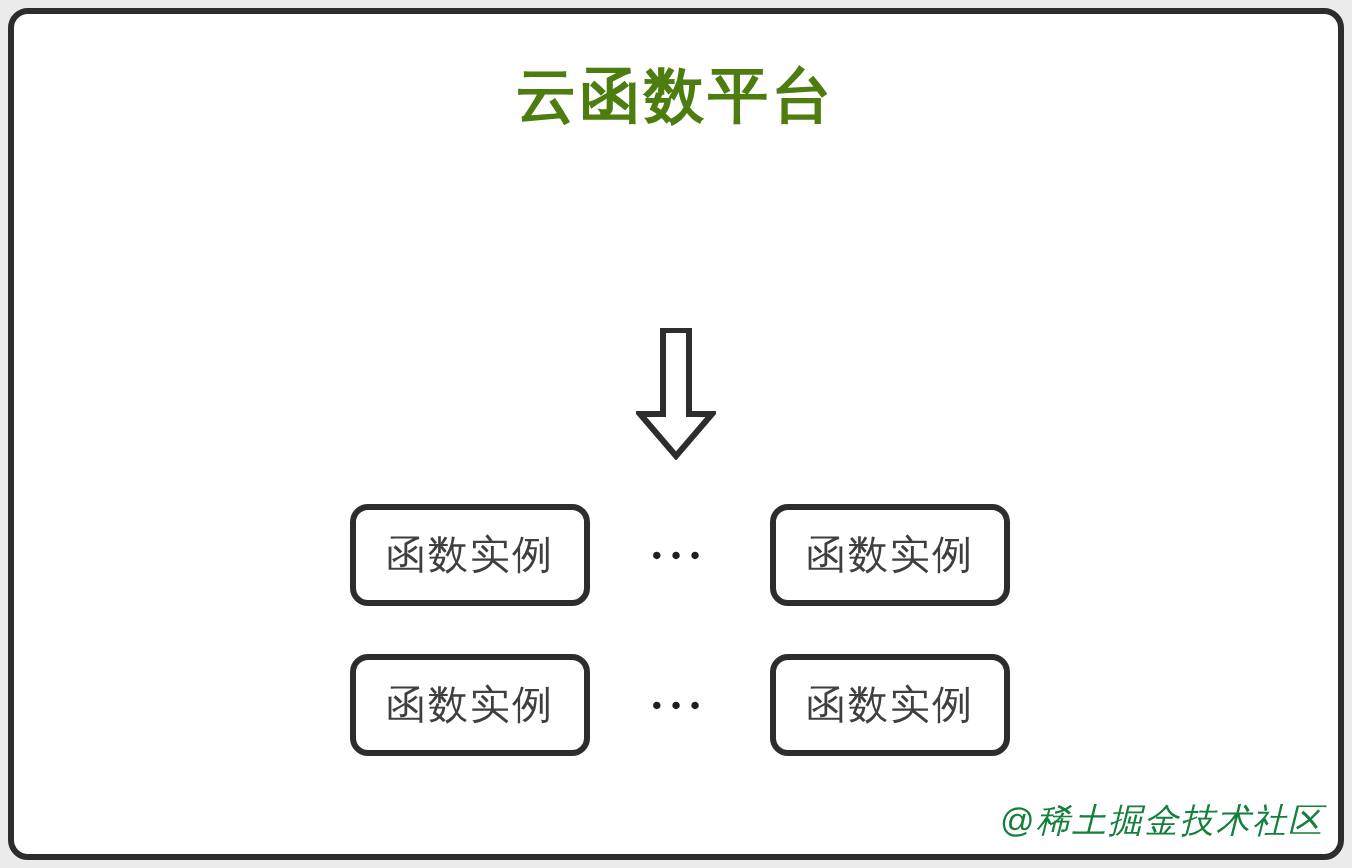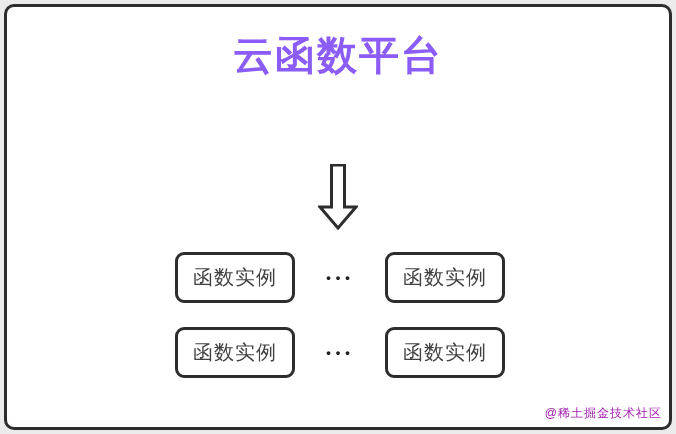--- a/index.html
+++ b/index.html
@@ -24,24 +24,24 @@
     border: 3px solid #2d2d2d;
     border-radius: 10px;
     box-sizing: border-box;
   }
   .title {
     position: absolute;
     left: 0;
     top: 28px;
     width: 100%;
     text-align: center;
-    font-size: 40px;
+    font-size: 30px;
     font-weight: bold;
     letter-spacing: 2px;
-    color: #8b5cf6;
+    color: #4d7c0f;
   }
   .dashed-box {
     position: absolute;
     left: 255px;
     top: 106px;
     width: 167px;
     height: 60px;
     box-sizing: border-box;
     border: 3px dashed #2d2d2d;
     border-radius: 8px;
@@ -91,23 +91,24 @@
     font-weight: bold;
     letter-spacing: 5px;
     padding-left: 5px;
     box-sizing: border-box;
     color: #1f1f1f;
   }
   .watermark {
     position: absolute;
     right: 14px;
     bottom: 12px;
-    font-size: 12px;
-    color: #a21caf;
+    font-size: 17px;
+    color: #15803d;
     letter-spacing: 1px;
+    font-style: italic;
   }
 </style>
 </head>
 <body>
 
 <div class="canvas">
   <div class="frame"></div>
 
   <div class="title">云函数平台</div>
 

